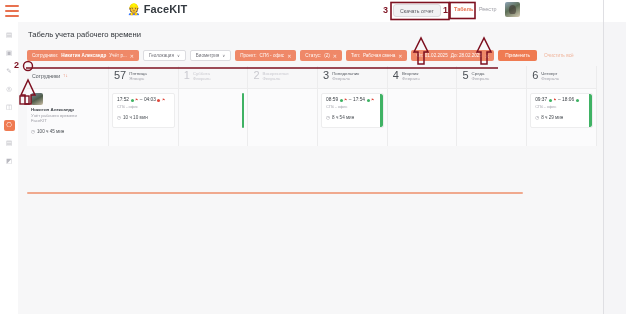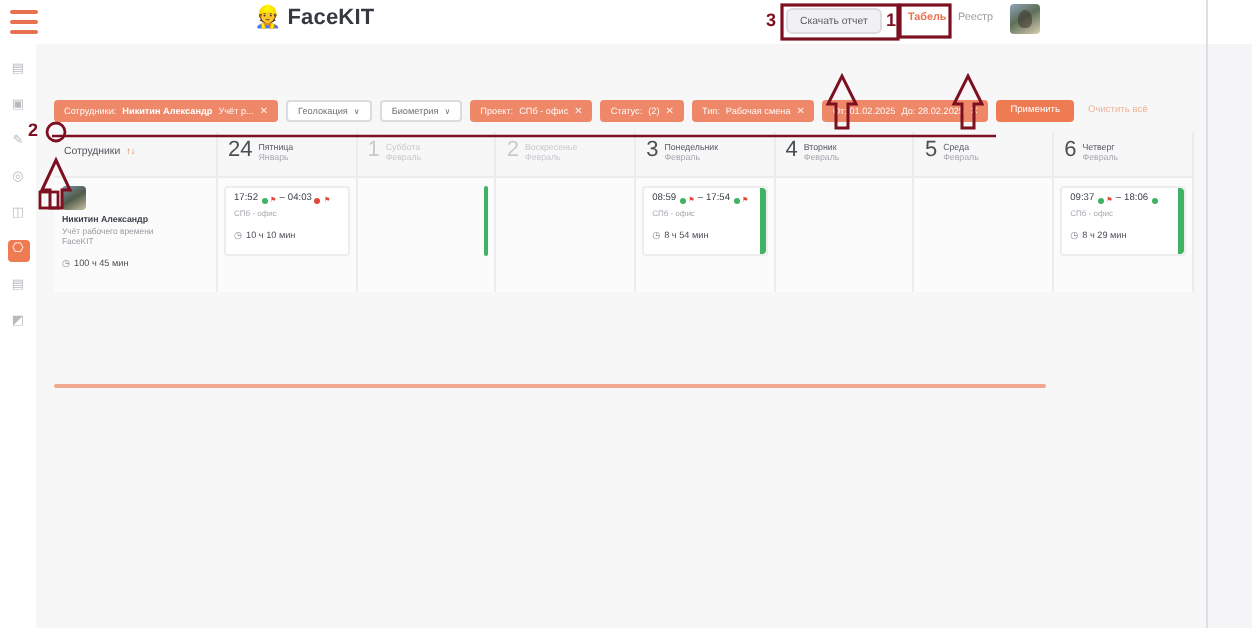--- a/index.html
+++ b/index.html
@@ -196,20 +196,21 @@
     <div class="rail-icon">▣</div>
     <div class="rail-icon">✎</div>
     <div class="rail-icon">◎</div>
     <div class="rail-icon">◫</div>
     <div class="rail-icon active">⎔</div>
     <div class="rail-icon">▤</div>
     <div class="rail-icon">◩</div>
   </div>
 
   <div class="content">
+    <div class="page-title">Табель учета рабочего времени</div>
 
     <div class="chips">
       <div class="chip solid">
         <span class="cv">Сотрудники:</span>
         <b>Никитин Александр</b>
         <span class="cv">Учёт р...</span>
         <span class="x">✕</span>
       </div>
       <div class="chip hollow">
         <span>Геолокация</span>
@@ -243,21 +244,21 @@
       <div class="clear-btn">Очистить всё</div>
     </div>
 
     <div class="table">
       <div class="thead">
         <div class="th emp">
           <span class="emp-lbl">Сотрудники</span>
           <span class="sort">↑↓</span>
         </div>
         <div class="th day">
-          <span class="num">24</span>
+          <span class="num">57</span>
           <span class="dw">
               <span class="dow">Пятница</span>
               <span class="mon">Январь</span>
             </span>
         </div>
         <div class="th day">
           <span class="num dim">1</span>
           <span class="dw">
               <span class="dow dim">Суббота</span>
               <span class="mon dim">Февраль</span>

